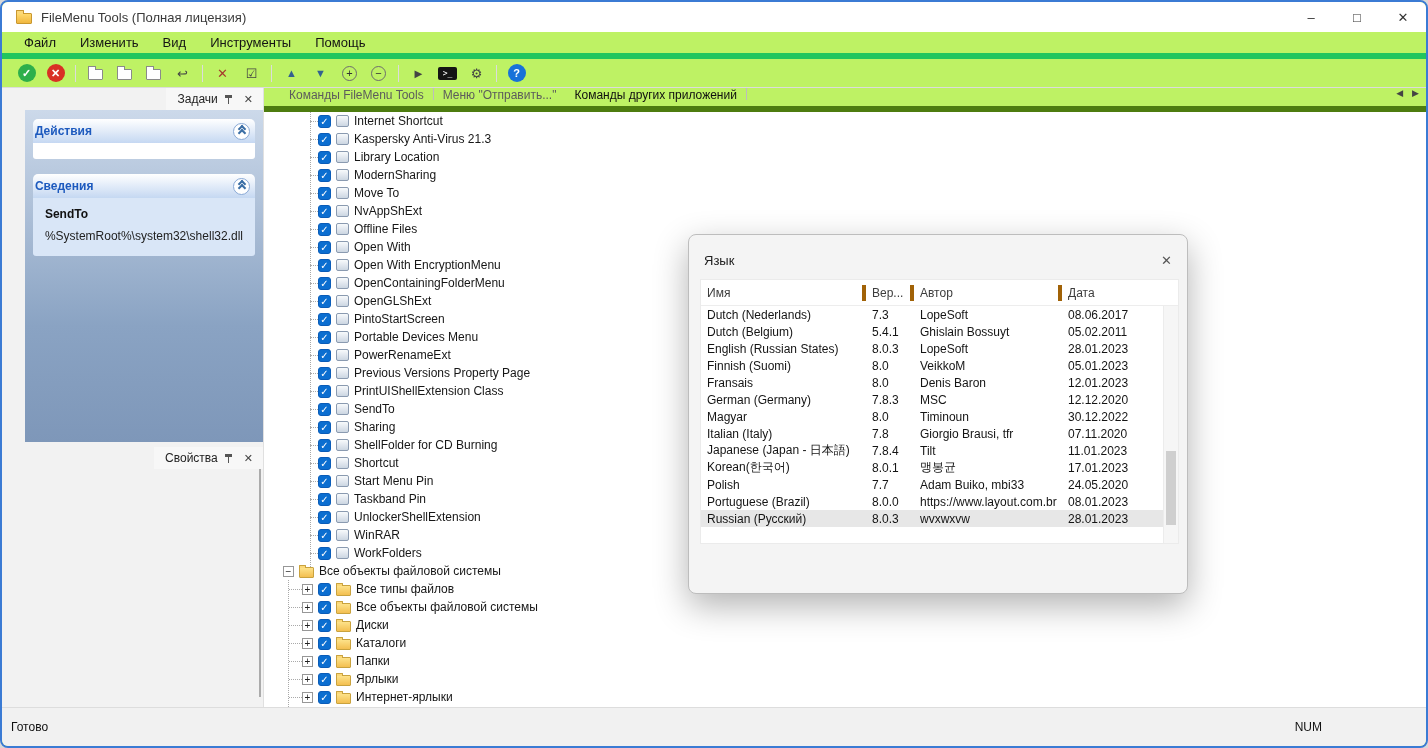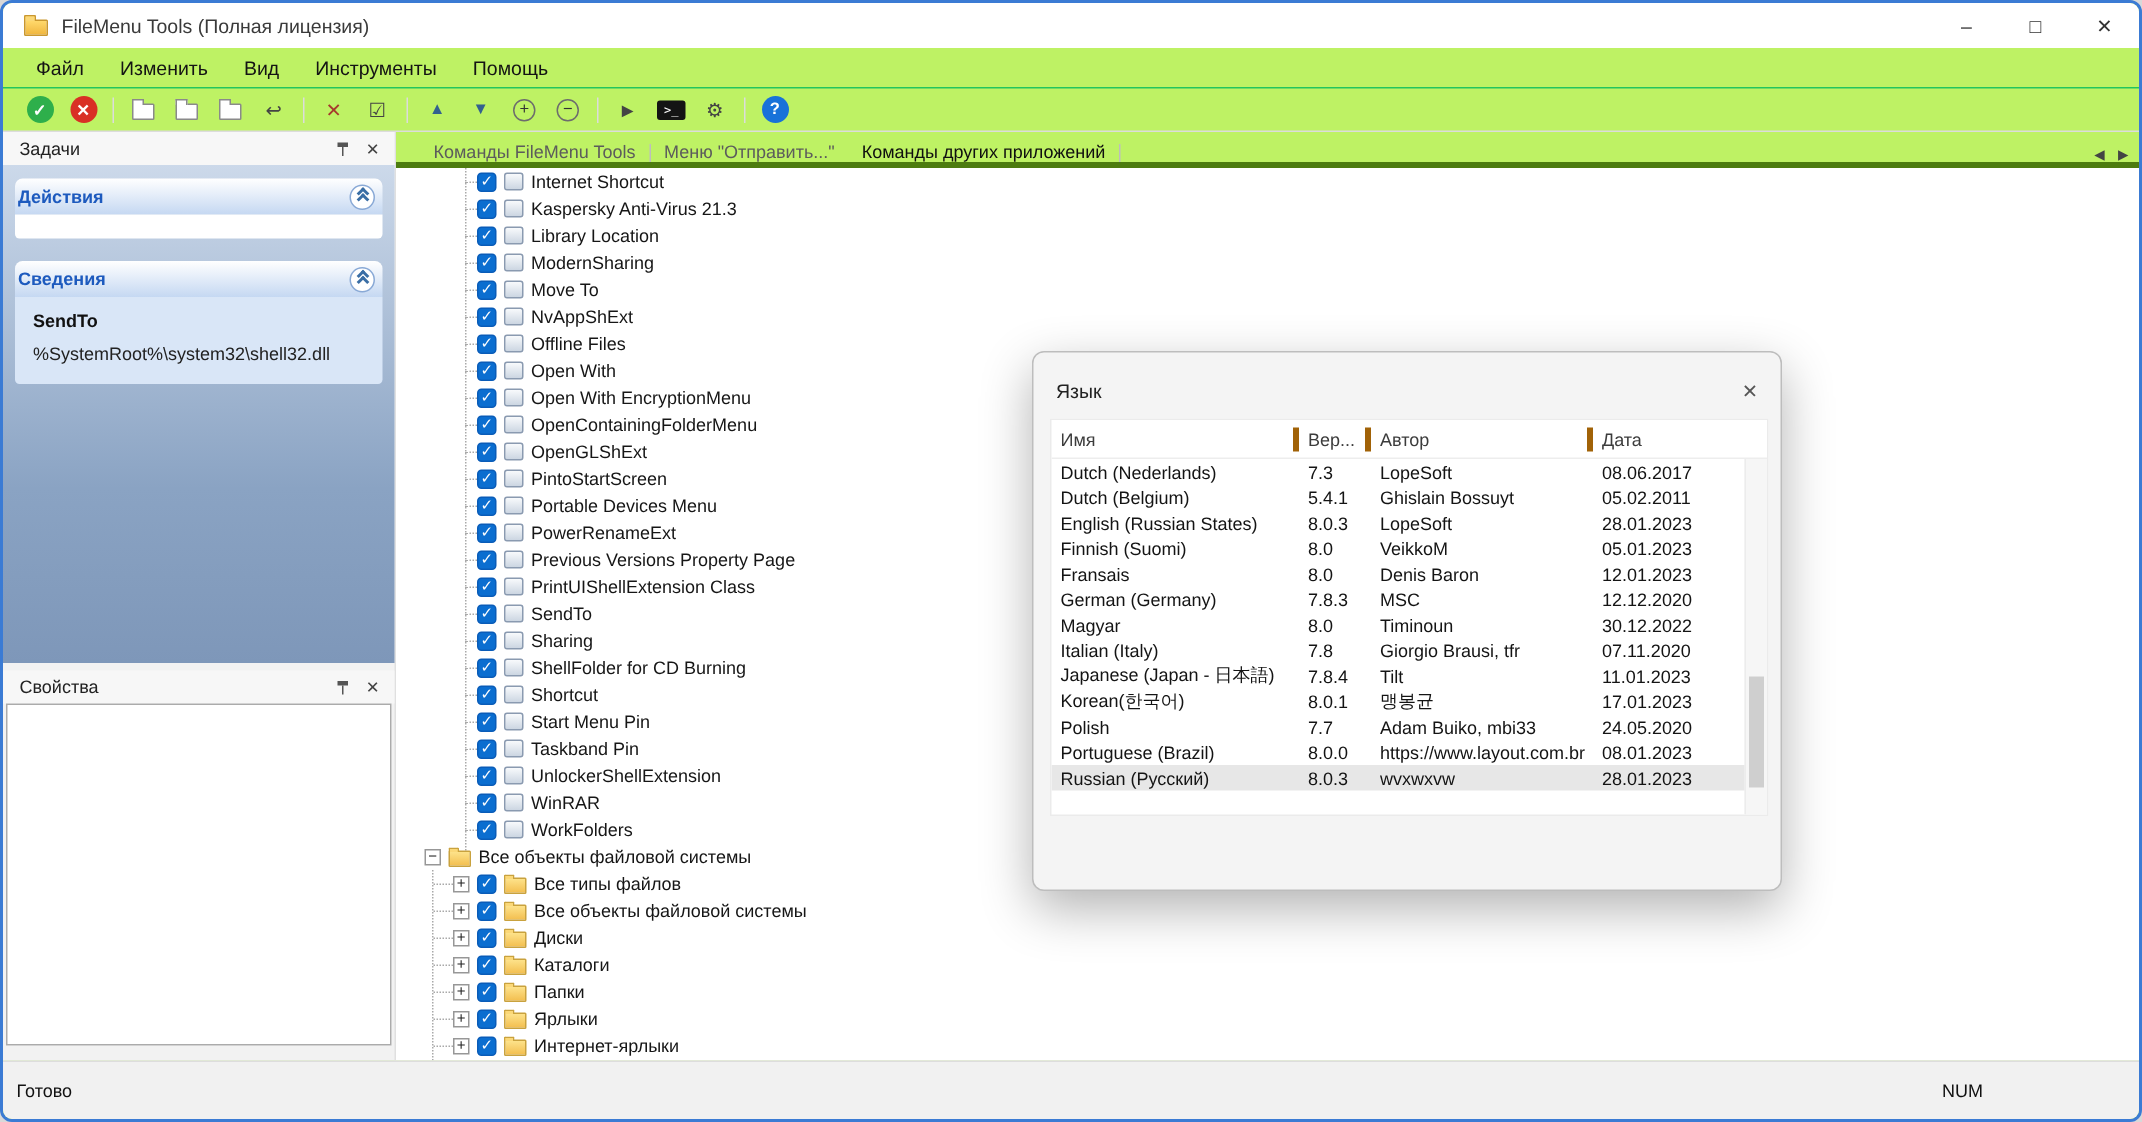--- a/index.html
+++ b/index.html
@@ -12,21 +12,21 @@
   .app-ico { width:16px; height:11px; background:linear-gradient(#ffd86b,#f0b73f); border:1px solid #c9972f;
              border-radius:1px; position:relative; margin-top:2px; }
   .app-ico::before { content:""; position:absolute; top:-4px; left:-1px; width:6px; height:3px;
                      background:#fbd878; border:1px solid #c9972f; border-bottom:none; border-radius:1px 1px 0 0; }
   .title { font-size:13px; color:#3a3a3a; margin-left:9px; }
   .wincontrols { margin-left:auto; display:flex; height:100%; }
   .wc { width:46px; display:flex; align-items:center; justify-content:center; font-size:13px; color:#333; }
 
   
   .menubar { height:27px; flex:0 0 auto; display:flex; align-items:center; padding-left:10px;
-             font-size:13px; color:#141414; border-bottom:1px solid #22c55e; }
+             font-size:13px; color:#141414; border-bottom:6px solid #22c55e; }
   .menu-item { padding:0 12px; }
 
   
   .toolbar { height:29px; flex:0 0 auto; display:flex; align-items:center; padding-left:13px; gap:6px;
              border-bottom:1px solid #dcdcdc; }
   .tbtn { width:23px; height:23px; display:flex; align-items:center; justify-content:center; }
   .tsep { width:1px; height:17px; background:#dcdcdc; margin:0 2px; }
   .circ { width:18px; height:18px; border-radius:50%; color:#fff; font-size:11px; font-weight:bold;
           display:flex; align-items:center; justify-content:center; }
   .circ.green { background:#2eaf4b; } .circ.red { background:#d93025; } .circ.blue { background:#1872d9; }
@@ -37,21 +37,21 @@
   .bcirc { width:15px; height:15px; border:1px solid #6d6d6d; border-radius:50%; font-size:11px; line-height:12px;
            text-align:center; color:#333; }
   .console-ico { background:#141414; color:#fff; font-size:8px; width:19px; height:13px; display:flex; align-items:center;
                  justify-content:center; border-radius:2px; font-family:"DejaVu Sans Mono",monospace; }
 
   
   .main { flex:1; display:flex; min-height:0; }
 
   
   .sidebar { width:262px; flex:0 0 auto; background:#f2f2f2; border-right:1px solid #e0e0e0;
-             display:flex; flex-direction:column; }
+             display:flex; flex-direction:column;align-items:flex-end; }
   .panel-head { height:22px; flex:0 0 auto; display:flex; align-items:center; padding:0 10px 0 11px;
                 font-size:12px; color:#222; background:#f7f7f7; }
   .ph-title { flex:1; }
   .pin-ico { width:10px; height:11px; position:relative; margin-left:6px; }
   .pin-ico::before { content:""; position:absolute; left:1px; top:1px; width:7px; height:3px; background:#555; }
   .pin-ico::after  { content:""; position:absolute; left:4px; top:4px; width:1px; height:6px; background:#555; }
   .ph-x { font-size:11px; color:#444; margin-left:10px; }
   .taskpane { height:332px; flex:0 0 auto; background:linear-gradient(180deg,#ccd9ea 0%,#8aa3c3 65%,#7e97b9 100%);
               padding:9px 8px; }
   .card { margin-bottom:15px; }
@@ -63,22 +63,22 @@
           transform:rotate(45deg); margin:-1px 0; }
   .card-body-empty { height:16px; background:#fff; border-radius:0 0 3px 3px; }
   .card-body-info { background:#d9e6f7; padding:9px 12px 13px; border-radius:0 0 3px 3px; }
   .info-name { font-size:12px; font-weight:bold; color:#111; margin-bottom:8px; }
   .info-path { font-size:12px; color:#222; }
   .spacer { height:5px; flex:0 0 auto; }
   .prop-content { flex:1; margin:0 2px 10px 2px; background:#fff; border:1px solid #ababab; }
 
   
   .content { flex:1; display:flex; flex-direction:column; min-width:0; position:relative; }
-  .tabbar { height:24px; flex:0 0 auto; display:flex; align-items:flex-end; padding-left:16px; font-size:12px;
-            color:#5c5c5c; border-bottom:4px solid #4d7c0f; position:relative; }
+  .tabbar { height:24px; flex:0 0 auto; display:flex; align-items:flex-start; padding-left:16px; font-size:12px;
+            color:#5c5c5c; border-bottom:6px solid #4d7c0f; position:relative; }
   .tab { padding:0 9px; } .tab.active { color:#0f0f0f; }
   .tab-sep { width:1px; height:12px; background:#bdbdbd; }
   .tab-nav { position:absolute; right:7px; display:flex; gap:9px; font-size:9px; color:#444; }
 
   
   .tree { flex:1; position:relative; overflow:hidden; font-size:12px; color:#161616; background:#fff; }
   .vline { position:absolute; border-left:1px dotted #a9a9a9; }
   .v1 { left:46px; top:0; height:459px; } .v2 { left:24px; top:468px; height:135px; }
   .trow { height:18px; display:flex; align-items:center; gap:5px; position:relative; }
   .trow.top { padding-left:54px; }

